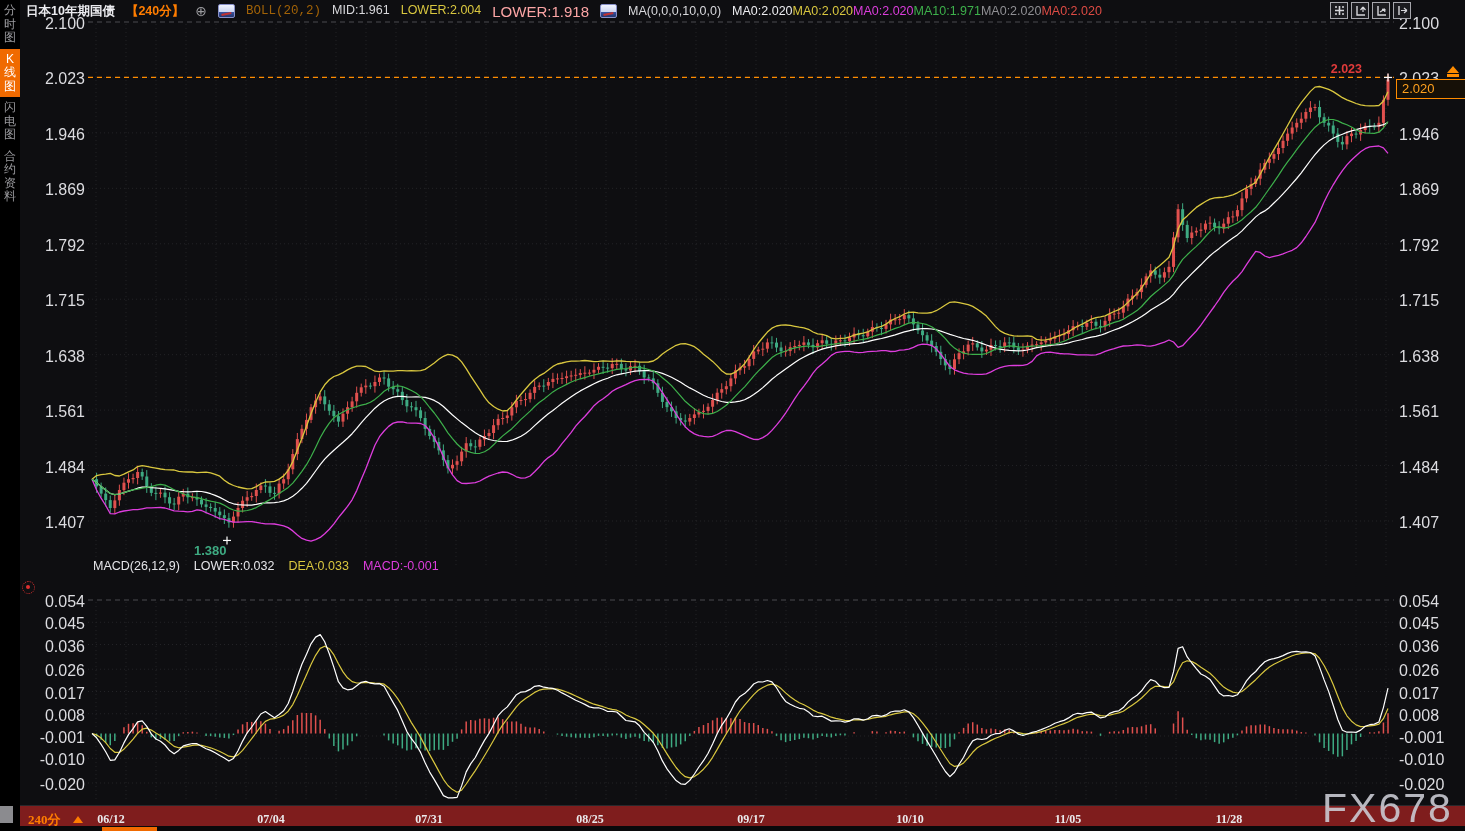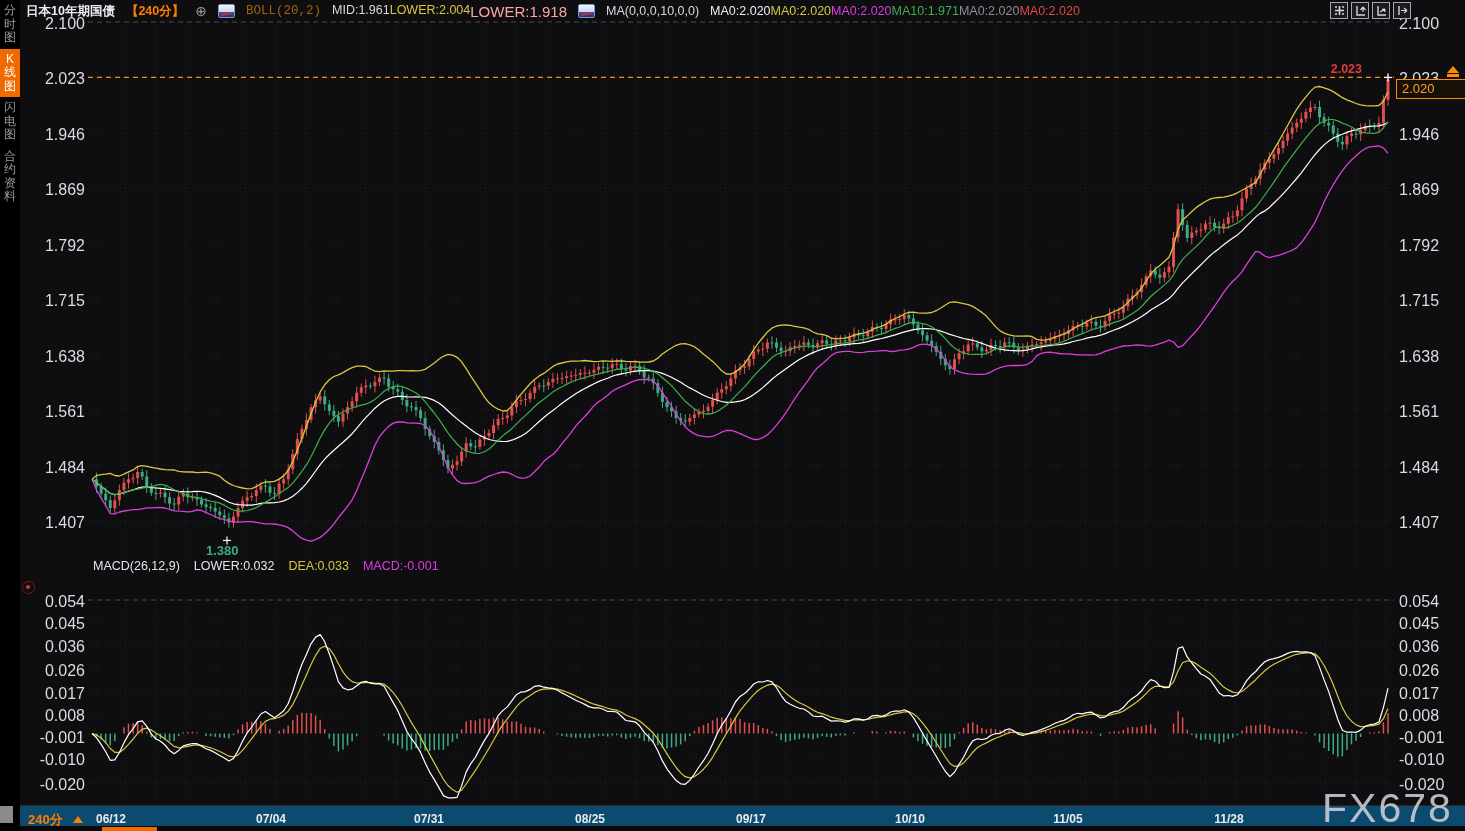--- a/index.html
+++ b/index.html
@@ -24,29 +24,29 @@
   .tr-btn{width:16px;height:15px;border:1px solid #a6a6ac;background:#1b1b1f;display:flex;align-items:center;justify-content:center;cursor:pointer;}
   
   .ylab{position:absolute;width:55px;font-size:16px;color:#dcdce0;text-align:right;z-index:3;}
   .ylab.right{text-align:left;width:60px;}
   .datelab{position:absolute;top:6px;transform:translateX(-50%);font-size:12px;font-weight:bold;color:#eaeaec;}
   
   #macd-header{position:absolute;left:93px;top:559px;display:flex;gap:14px;font-size:12.5px;z-index:4;white-space:nowrap;}
   #macd-gear{position:absolute;left:22px;top:581px;width:11px;height:11px;border:1px dotted #e03030;border-radius:50%;z-index:4;cursor:pointer;}
   #macd-gear:after{content:"";position:absolute;left:3px;top:3px;width:4px;height:4px;background:#e03030;border-radius:50%;}
   
-  #bottom-bar{position:absolute;left:20px;right:0;top:805px;height:21px;background:#0c4a6e;border-top:1px solid #28282c;z-index:4;}
+  #bottom-bar{position:absolute;left:20px;right:0;top:805px;height:21px;background:#7f1d1d;border-top:1px solid #28282c;z-index:4;font-family:Liberation Serif, serif;}
   #period-label{position:absolute;left:8px;top:5px;color:#ff7d00;font-weight:bold;font-size:13px;cursor:pointer;}
   #period-caret{position:absolute;left:53px;top:10px;width:0;height:0;border-left:5px solid transparent;border-right:5px solid transparent;border-bottom:7px solid #ff7d00;}
   #bottom-scroll{position:absolute;left:0;right:0;top:826px;height:5px;background:#09090b;z-index:4;}
   #scroll-thumb{position:absolute;left:102px;top:1px;width:55px;height:4px;background:#f06a00;cursor:pointer;}
   #corner-grip{position:absolute;left:0;top:806px;width:13px;height:17px;background:#8b8b8f;z-index:7;}
   
   #high-label{position:absolute;left:1304px;top:62px;width:58px;text-align:right;color:#e03b3b;font-weight:bold;font-size:12.5px;z-index:3;}
-  #low-label{position:absolute;left:206px;top:543px;color:#3eaa82;font-weight:bold;font-size:13px;z-index:3;}
+  #low-label{position:absolute;left:194px;top:543px;color:#3eaa82;font-weight:bold;font-size:13px;z-index:3;}
   #price-box{position:absolute;left:1396px;top:79px;width:65px;height:18px;border:1px solid #ff8c00;background:#161007;
      color:#ffa11e;font-size:13px;line-height:18px;padding-left:5px;z-index:4;}
   #latest-arrow{position:absolute;left:1447px;top:66px;width:13px;height:11px;z-index:4;cursor:pointer;}
   #latest-arrow .tri{width:0;height:0;border-left:6px solid transparent;border-right:6px solid transparent;border-bottom:7px solid #ff8c00;}
   #latest-arrow .base{width:12px;height:2.5px;background:#ff8c00;margin-top:1px;}
   #watermark{position:absolute;left:1322px;top:785px;font-size:41px;color:#cdced6;opacity:0.88;z-index:8;letter-spacing:2px;}
 </style>
 </head>
 <body>
 
@@ -1035,21 +1035,21 @@
         <span>料</span>
       </div>
     </div>
 
   <div id="header">
     <span class="title t">日本10年期国债</span>
     <span class="t" style="color:#ff7d00;font-weight:bold;">【240分】</span>
     <span class="t" style="color:#9a9a9e;font-size:14px;">⊕</span>
     <span class="mini-chart-icon"></span>
     <span class="t" style="color:#a16207;font-family:Liberation Mono, monospace;">BOLL(20,2)</span>
-    <span id="boll-items" style="display:flex;">
+    <span id="boll-items" style="display:flex;gap:11px;">
         <span style="color: rgb(216, 216, 220); font-size: 12.5px;">MID:1.961</span>
         <span style="color: rgb(217, 199, 63); font-size: 12.5px;">LOWER:2.004</span>
         <span style="color: #fca5a5; font-size: 15px;">LOWER:1.918</span>
       </span>
     <span class="mini-chart-icon"></span>
     <span class="t" style="color:#d8d8dc;">MA(0,0,0,10,0,0)</span>
     <span id="ma-items" style="display:flex;">
         <span style="color: rgb(236, 236, 240); font-size: 12.5px;">MA0:2.020</span>
         <span style="color: rgb(217, 199, 63); font-size: 12.5px;">MA0:2.020</span>
         <span style="color: rgb(221, 61, 221); font-size: 12.5px;">MA0:2.020</span>

